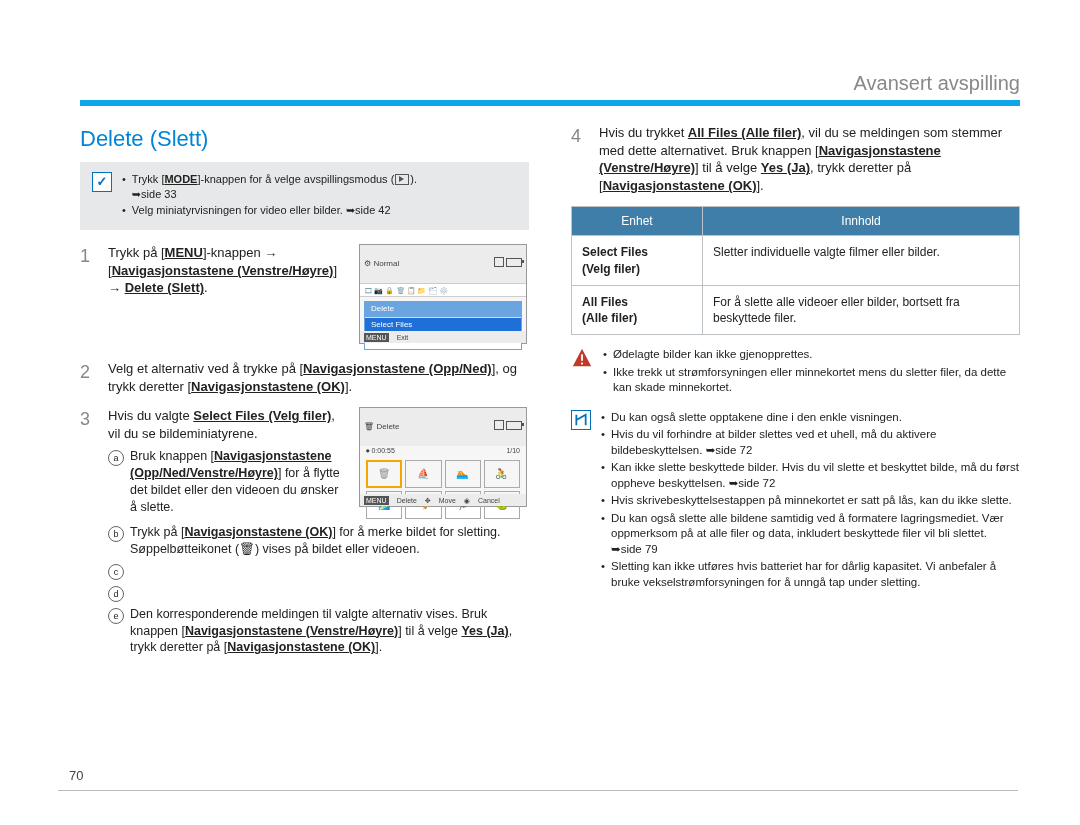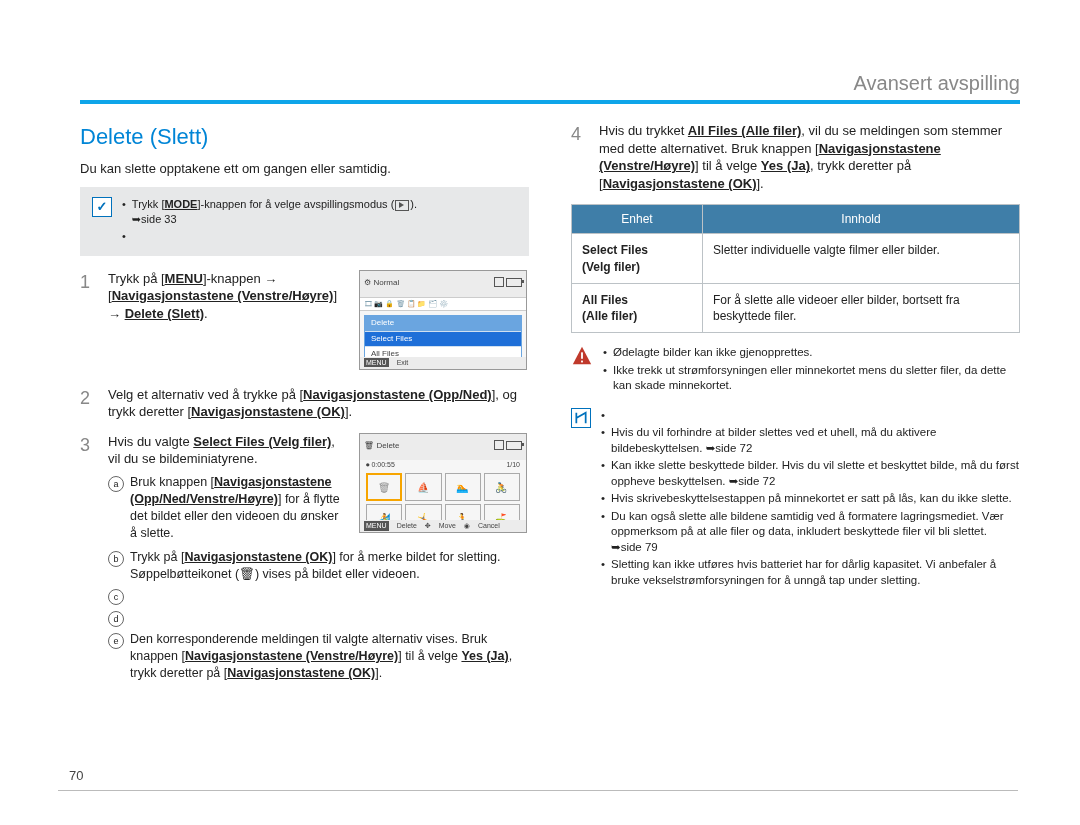--- a/index.html
+++ b/index.html
@@ -14,21 +14,21 @@
     line-height: 1.35;
   }
   .page {
     position: relative;
     width: 1080px;
     height: 825px;
     box-sizing: border-box;
     padding: 70px 60px 40px 80px;
   }
   .header-line {
-    border-bottom: 4px solid #0ea5e9;
+    border-bottom: 6px solid #0ea5e9;
     position: relative;
     height: 30px;
     margin-bottom: 18px;
   }
   .header-title {
     position: absolute;
     right: 0;
     top: 0;
     font-size: 20px;
     color: #888;
@@ -187,21 +187,21 @@
     background: #f6f6f6;
     font-size: 7px;
     color: #444;
     position: relative;
     box-sizing: border-box;
   }
   .mock .top {
     height: 14px;
     background: #ececec;
     display: flex; align-items: center; justify-content: space-between;
-    padding: 6px 4px;
+    padding: 12px 4px;
     font-size: 8px;
   }
   .mock .row2 {
     height: 12px; background: #fff;
     border-top: 1px solid #ccc; border-bottom: 1px solid #ccc;
     display: flex; align-items: center; gap: 6px; padding: 0 4px;
     color: #79a;
   }
   .mock .menu {
     margin: 4px;
@@ -260,34 +260,36 @@
 
   <div class="header-line">
     <div class="header-title">Avansert avspilling</div>
   </div>
 
   <div class="cols">
 
     <div class="col">
 
       <h2 class="section-title">Delete (Slett)</h2>
-      <div class="intro">Du kan slette opptakene ett om gangen eller samtidig.</div>
 
       <div class="note-box">
         <div class="note-icon">✓</div>
         <div class="notes-list">
           <div class="note-item">
             <span class="note-bullet">•</span>
             <span>
               <span>Trykk [</span><b>MODE</b><span>]-knappen for å velge avspillingsmodus (</span><span class="icon-play"></span><span>).</span>
               <br><span>➥side 33</span>
             </span>
           </div>
           <div class="note-item">
             <span class="note-bullet">•</span>
+            <span>
+              <span>Velg miniatyrvisningen for video eller bilder.</span> <span>➥side 42</span>
+            </span>
           </div>
         </div>
       </div>
 
       <div class="step">
         <div class="step-num">1</div>
         <div class="step-body" id="step1body">Trykk på [<b>MENU</b>]-knappen → [<b>Navigasjonstastene (Venstre/Høyre)</b>] → <b>Delete (Slett)</b>.</div>
         <div class="step-img">
           <div class="mock">
             <div class="top">
@@ -424,20 +426,21 @@
 
       <div class="notes-block">
         <div class="note-icon" style="color:#0071bc;border-color:#0071bc">
           <svg width="14" height="14" viewBox="0 0 24 24">
               <path fill="none" stroke="#0071bc" stroke-width="3" d="M4 3 L4 21 M4 12 L20 3 L20 21"></path>
             </svg>
         </div>
         <div class="notes-list" id="infolist">
             <div class="note-item">
               <span class="note-bullet">•</span>
+              <span>Du kan også slette opptakene dine i den enkle visningen.</span>
             </div>
             <div class="note-item">
               <span class="note-bullet">•</span>
               <span>Hvis du vil forhindre at bilder slettes ved et uhell, må du aktivere bildebeskyttelsen. ➥side 72</span>
             </div>
             <div class="note-item">
               <span class="note-bullet">•</span>
               <span>Kan ikke slette beskyttede bilder. Hvis du vil slette et beskyttet bilde, må du først oppheve beskyttelsen. ➥side 72</span>
             </div>
             <div class="note-item">

